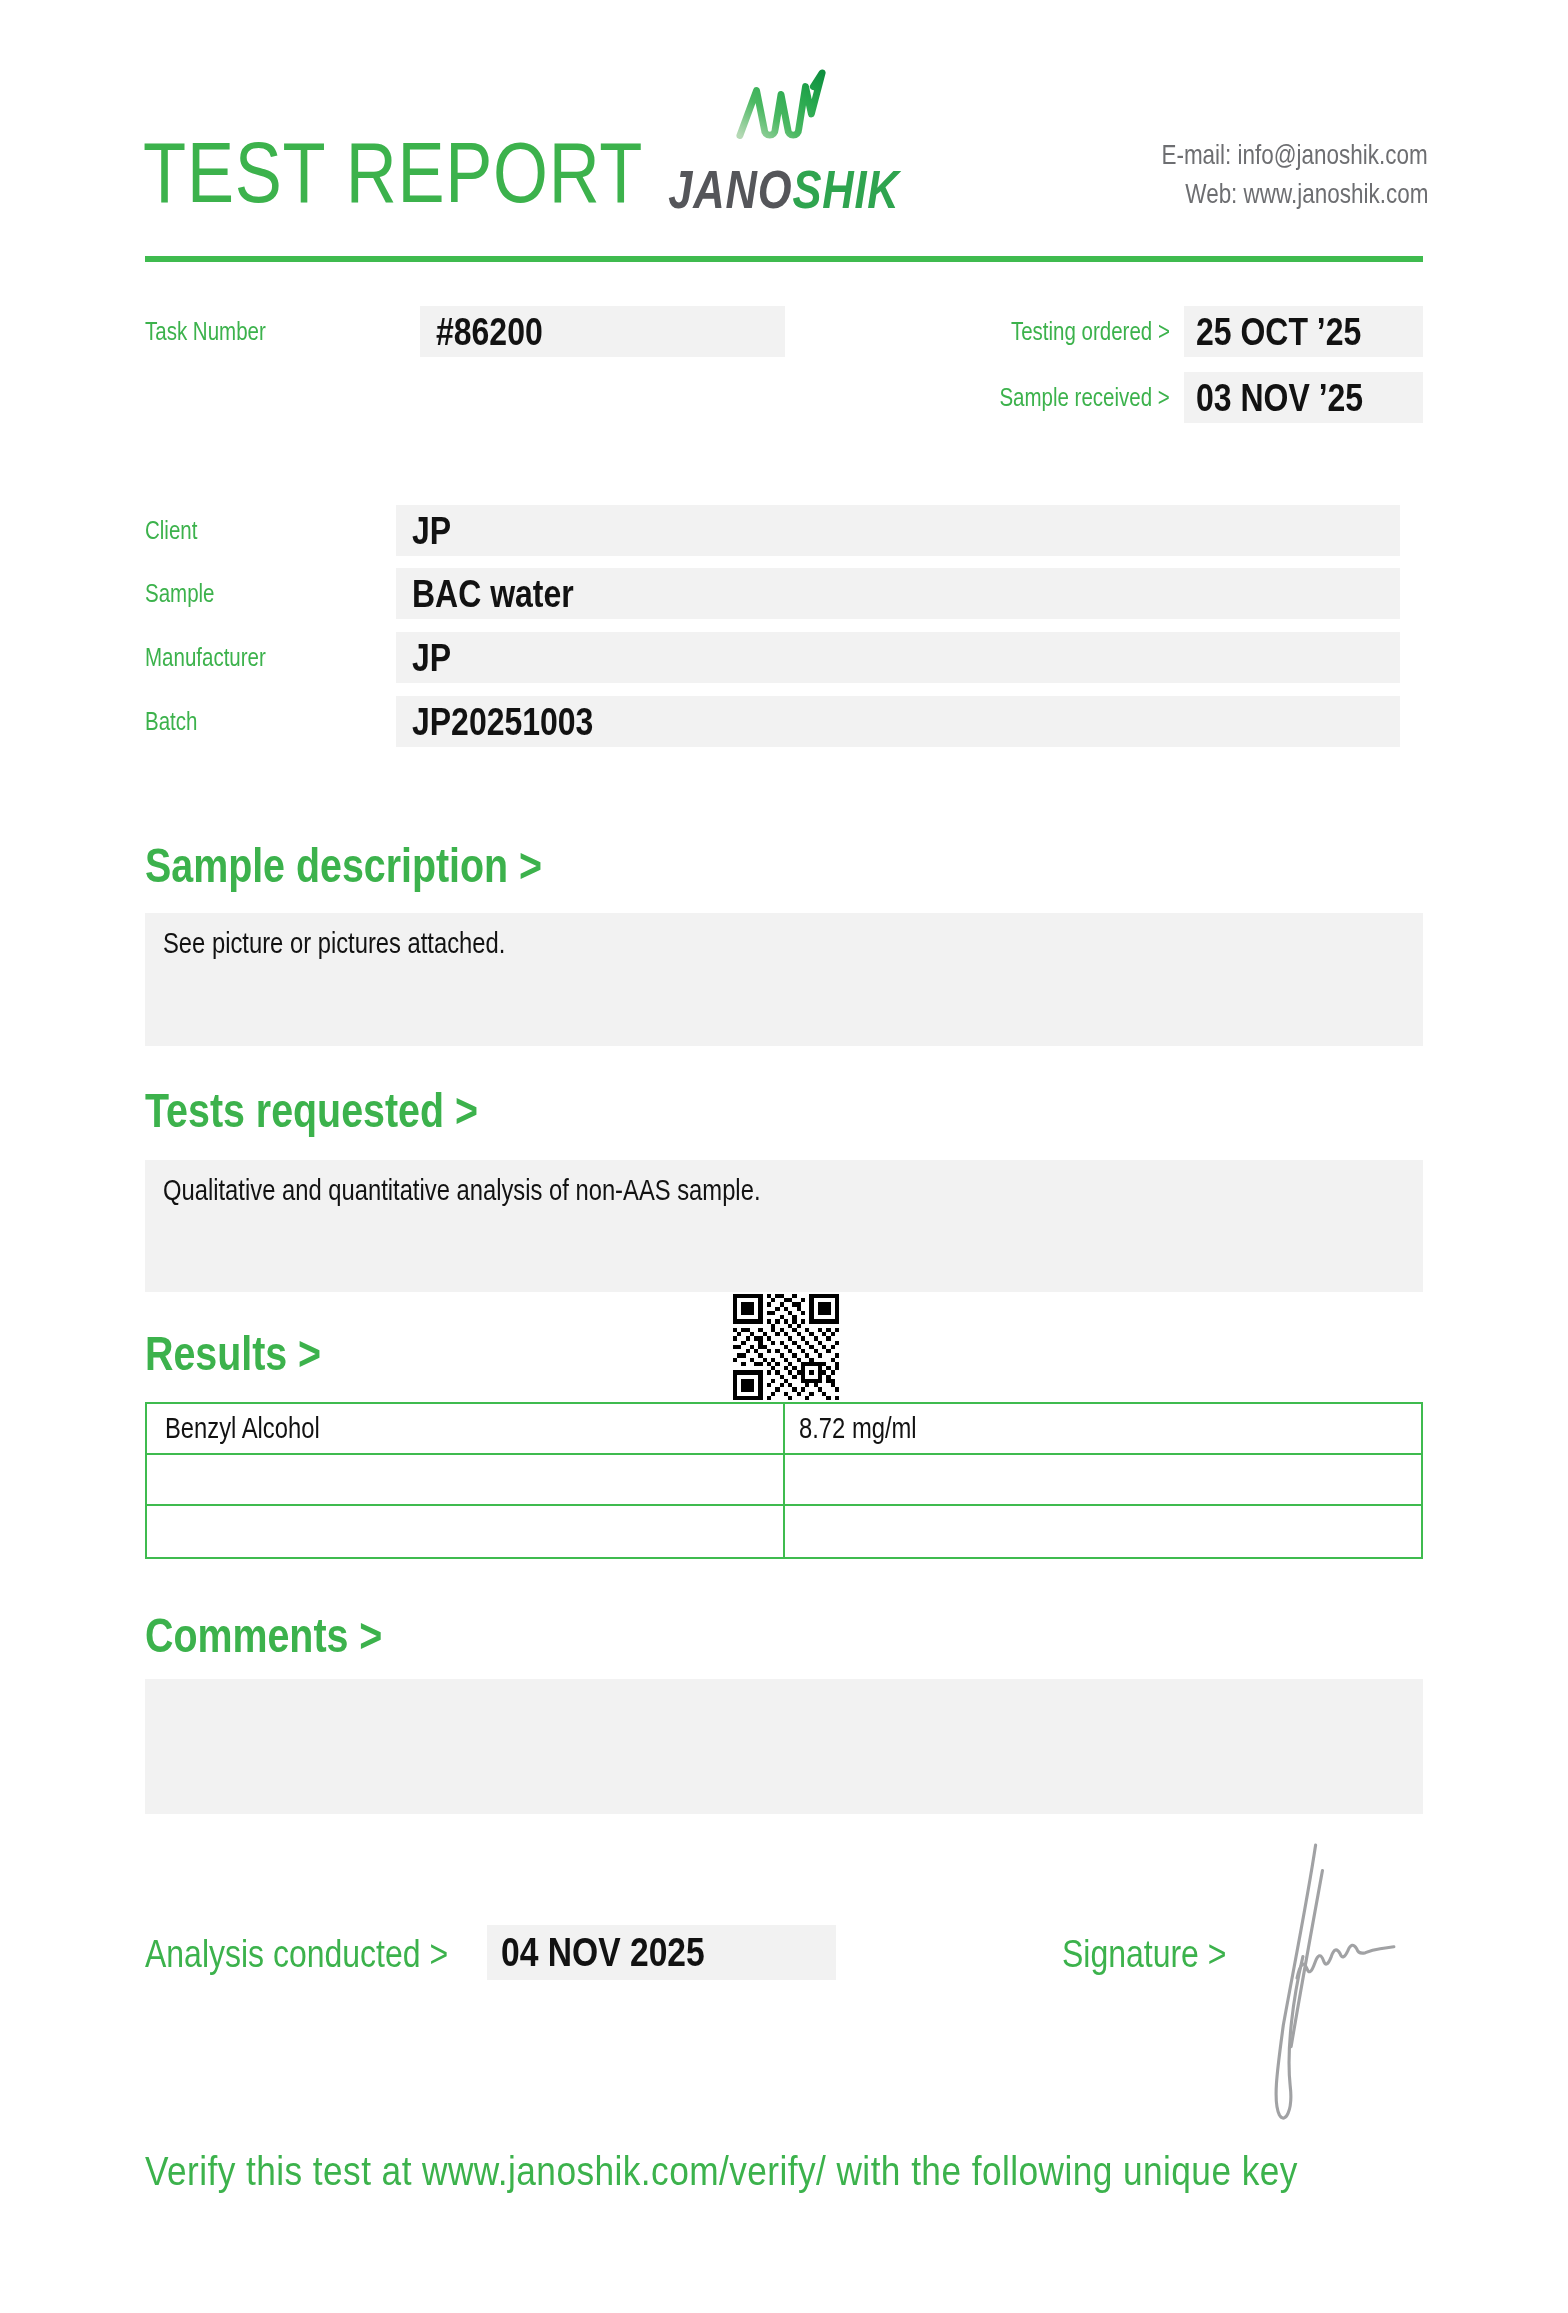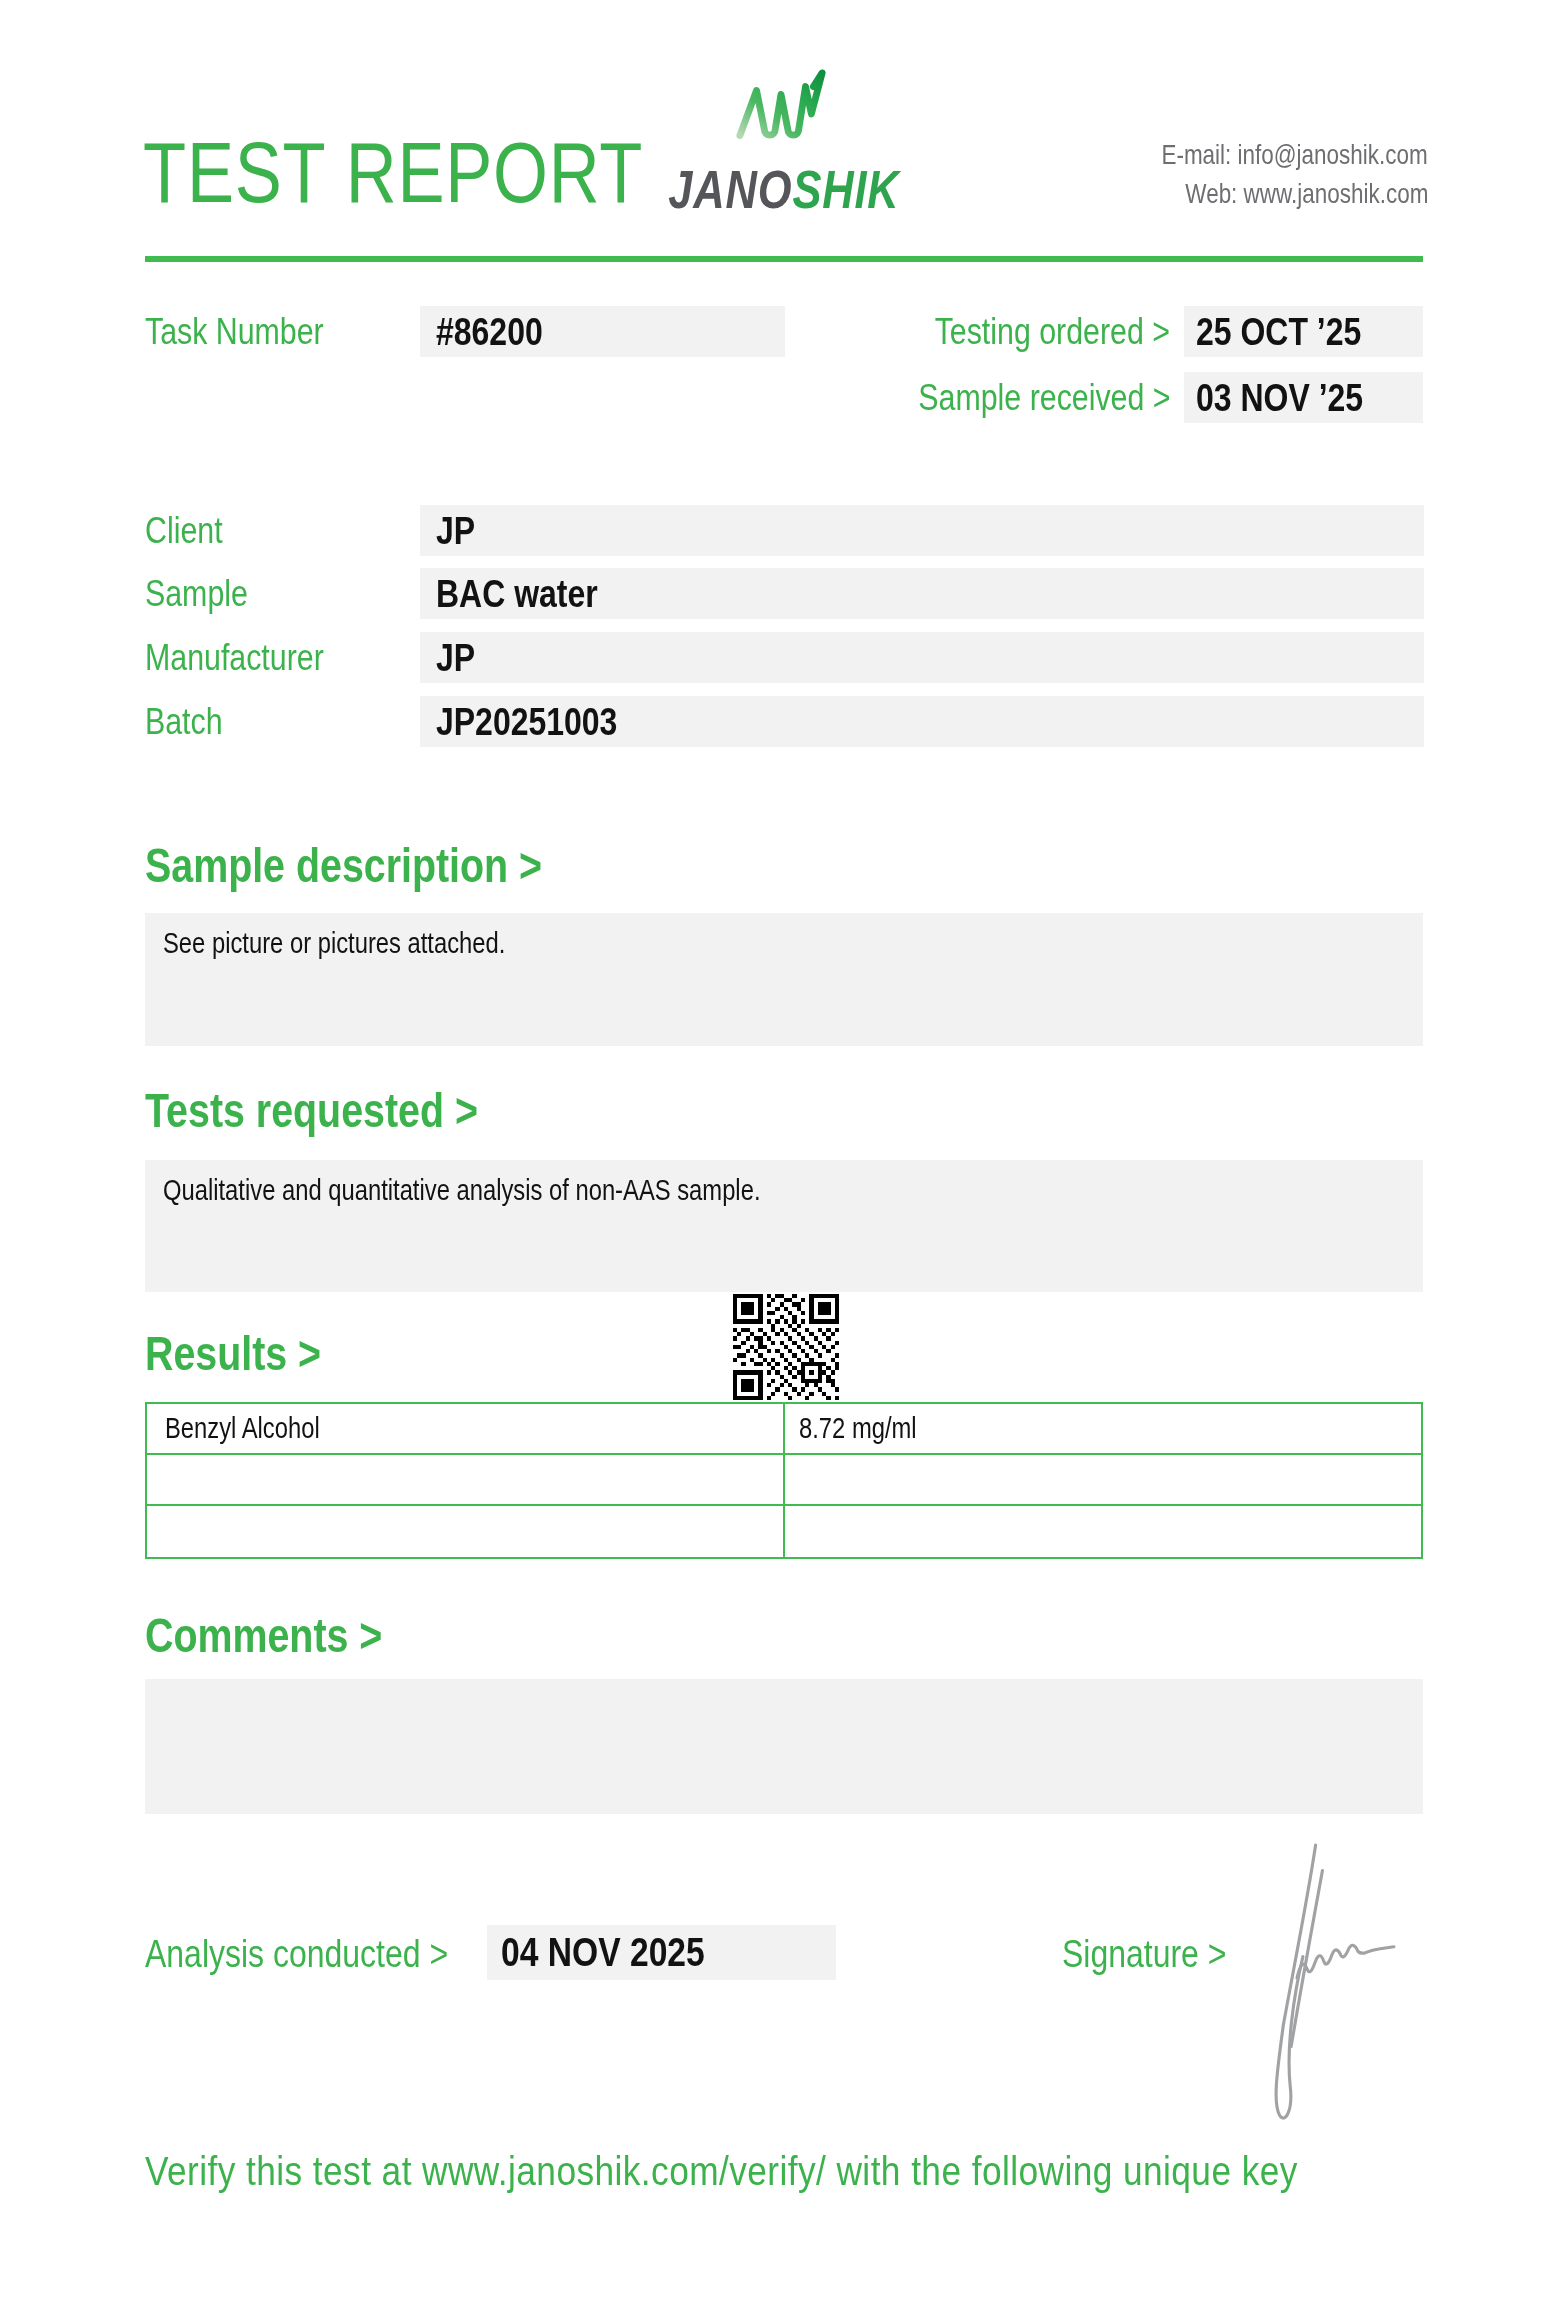--- a/index.html
+++ b/index.html
@@ -26,34 +26,34 @@
   
   .title{left:143px;top:129px;font-size:86px;line-height:1;color:var(--green);font-weight:500;letter-spacing:1px;}
   .logo-icon{left:733px;top:67px;width:98px;height:94px;}
   .logo-text{left:637px;top:163px;width:294px;text-align:center;font-size:53px;line-height:1;font-weight:700;letter-spacing:1px;font-style:italic;}
   .logo-text .jano{color:var(--brandgray);}
   .logo-text .shik{color:#2fa44f;}
   .contact{right:140px;top:135px;text-align:right;font-size:27.4px;line-height:39px;color:var(--muted);font-weight:500;}
   .rule{left:145px;top:256px;width:1278px;height:5.9px;background:var(--green-line);}
 
   
-  .lh52{line-height:51px;font-size:37px;}
+  .lh52{line-height:51px;font-size:25px;}
   .graybox{background:var(--box);display:flex;align-items:center;}
   .task-label{left:145px;top:306px;}
   .task-box{left:420px;top:306px;width:365px;height:51px;padding-left:15.7px;}
   .meta-label{left:676px;width:494px;text-align:right;}
   .ordered-label{top:306px;}
   .received-label{top:372px;}
   .ordered-box{left:1184px;top:306px;width:239px;height:51px;padding-left:11.8px;}
   .received-box{left:1184px;top:372px;width:239px;height:51px;padding-left:11.8px;}
   .meta-val{font-size:39px;font-weight:600;color:var(--ink);}
 
   
   .drow-label{left:145px;}
-  .drow-box{left:420px;width:1004px;height:51px;padding-left:15.7px;text-align:center;}
+  .drow-box{left:396px;width:1004px;height:51px;padding-left:15.7px;text-align:center;}
 
   
   .heading{left:145px;font-size:48px;line-height:45px;color:var(--green);font-weight:700;}
 
   .bigbox{left:145px;width:1278px;background:var(--box);padding:13.7px 17.6px;font-size:29px;font-weight:500;color:var(--ink);}
 
   
   .rtable{left:145px;top:1402px;width:1278px;border:2.9px solid var(--green-line);display:grid;grid-template-columns:638px 1fr;grid-template-rows:repeat(3,51px);background:#fff;}
   .cell{display:flex;align-items:center;font-size:29px;font-weight:500;color:var(--ink);border-bottom:2px solid var(--green-line);}
   .cell.c1{border-right:2px solid var(--green-line);padding-left:17.6px;}

